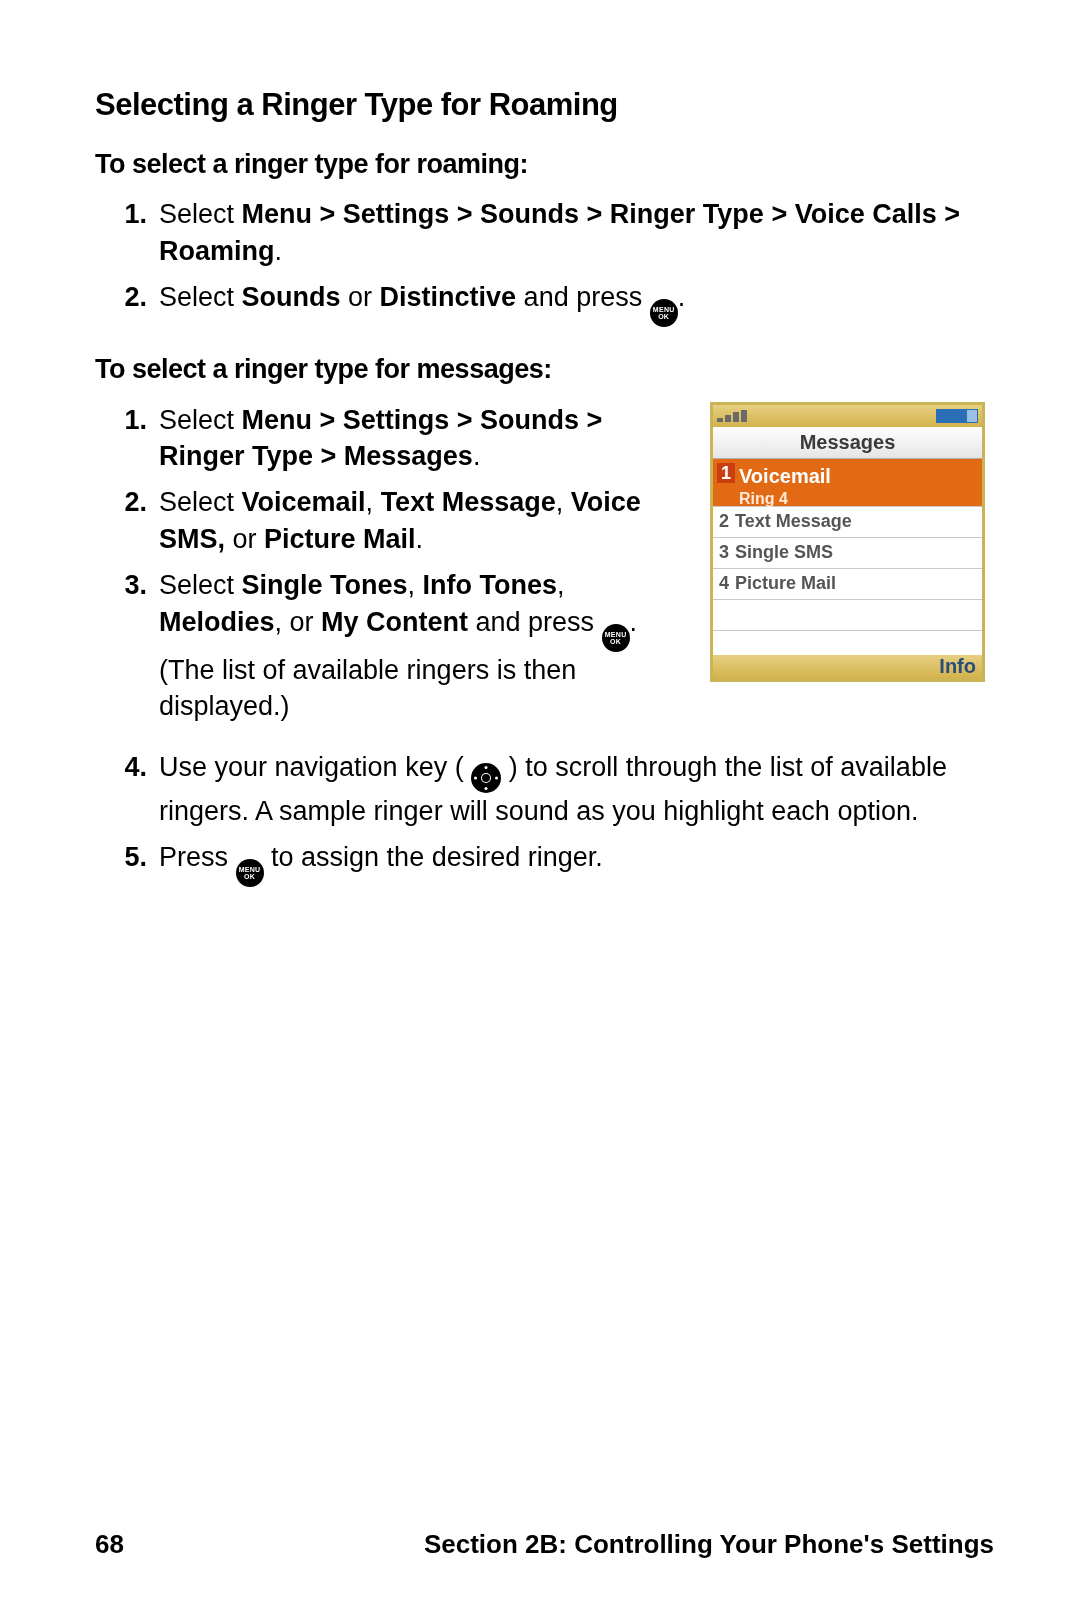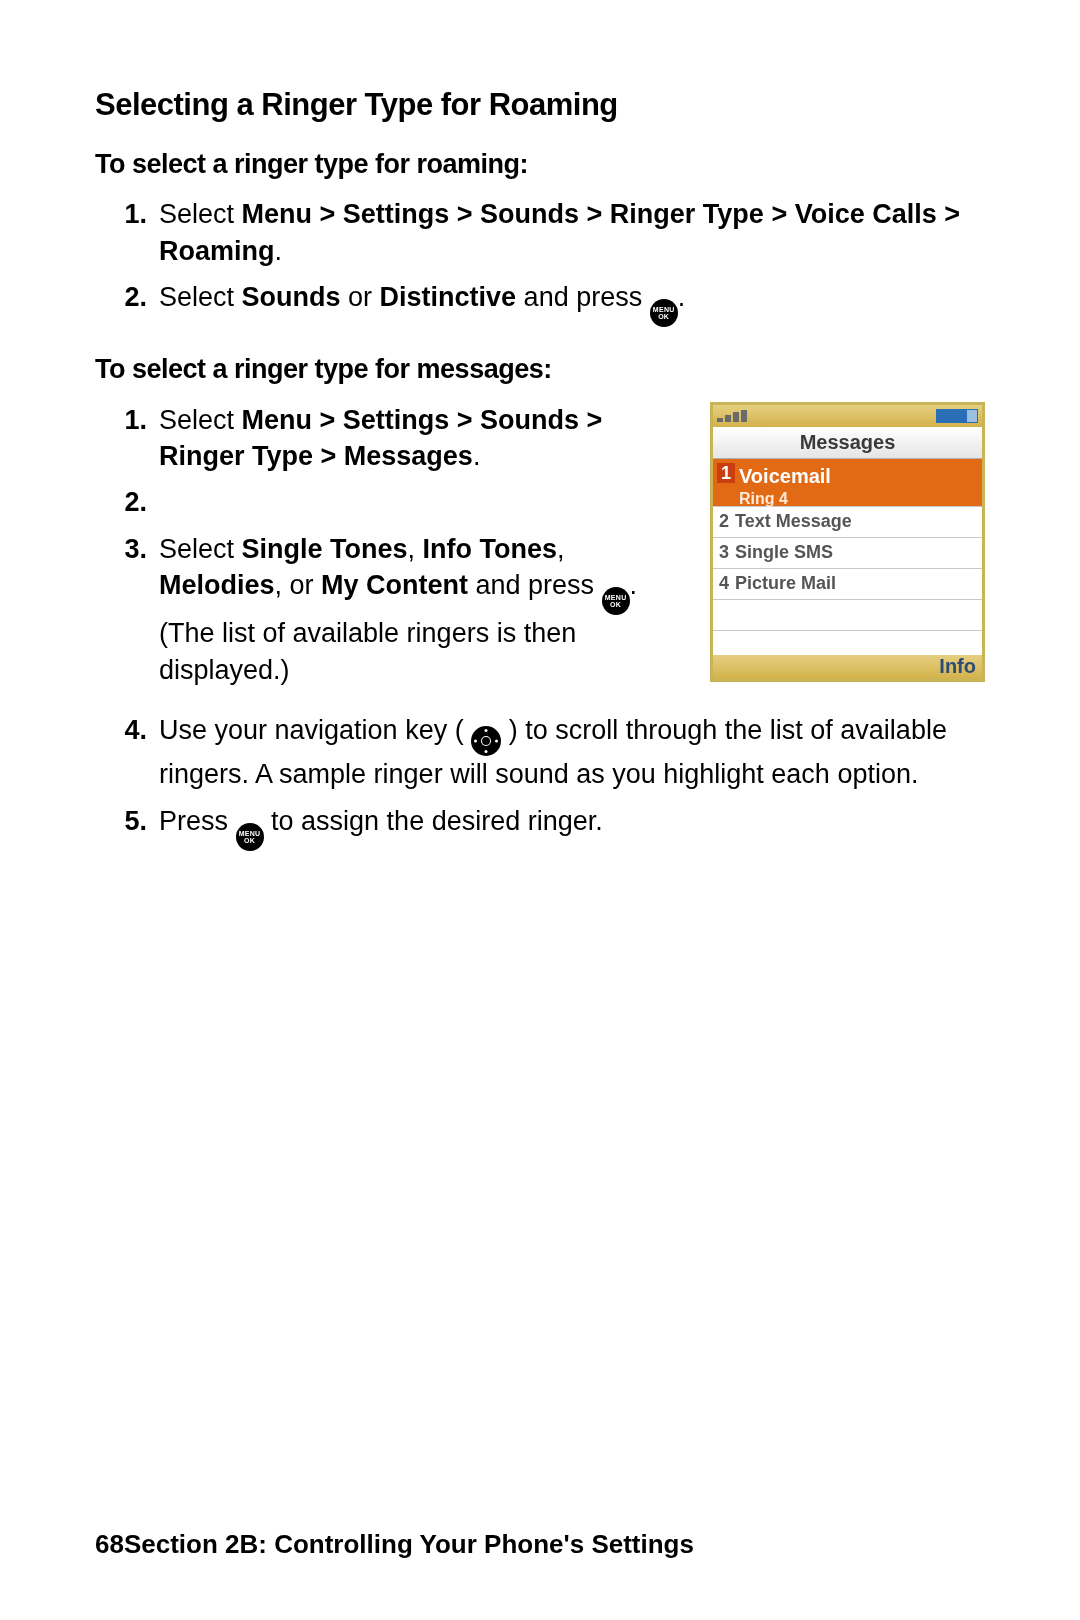--- a/index.html
+++ b/index.html
@@ -205,21 +205,21 @@
     position: absolute;
     bottom: 58px;
     left: 95px;
     right: 86px;
     display: flex;
     justify-content: space-between;
     font-weight: 700;
     font-size: 26px;
   }
   .footer .pg { }
-  .footer .sect { flex: 1; }
+  .footer .sect { text-align: right; flex: 1; }
 </style>
 </head>
 <body>
 
 <div class="page">
 
   <div class="heading">Selecting a Ringer Type for Roaming</div>
   <div class="subhead">To select a ringer type for roaming:</div>
 
   <ol class="steps">
@@ -247,20 +247,23 @@
     <div class="left">
       <ol class="steps">
         <li>
           <span class="num">1.</span>
           <span class="body">
             <span>Select </span><span class="b">Menu &gt; Settings &gt; Sounds &gt; Ringer Type &gt; Messages</span><span>.</span>
           </span>
         </li>
         <li>
           <span class="num">2.</span>
+          <span class="body">
+            <span>Select </span><span class="b">Voicemail</span><span>, </span><span class="b">Text Message</span><span>, </span><span class="b">Voice SMS,</span><span> or </span><span class="b">Picture Mail</span><span>.</span>
+          </span>
         </li>
         <li>
           <span class="num">3.</span>
           <span class="body">
             <span>Select </span><span class="b">Single Tones</span><span>, </span><span class="b">Info Tones</span><span>, </span><span class="b">Melodies</span><span>, or </span><span class="b">My Content</span><span> and press </span>
             <span class="menu-icon">
               <span class="t1">MENU</span>
               <span class="t2">OK</span>
             </span><span>. (The list of available ringers is then displayed.)</span>
           </span>

